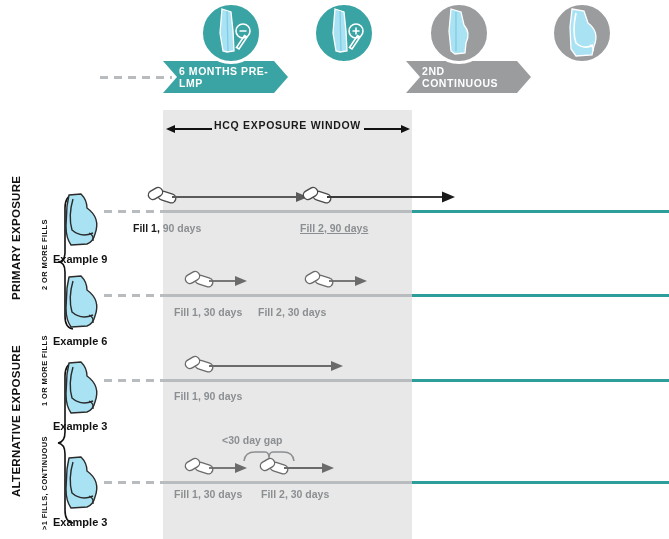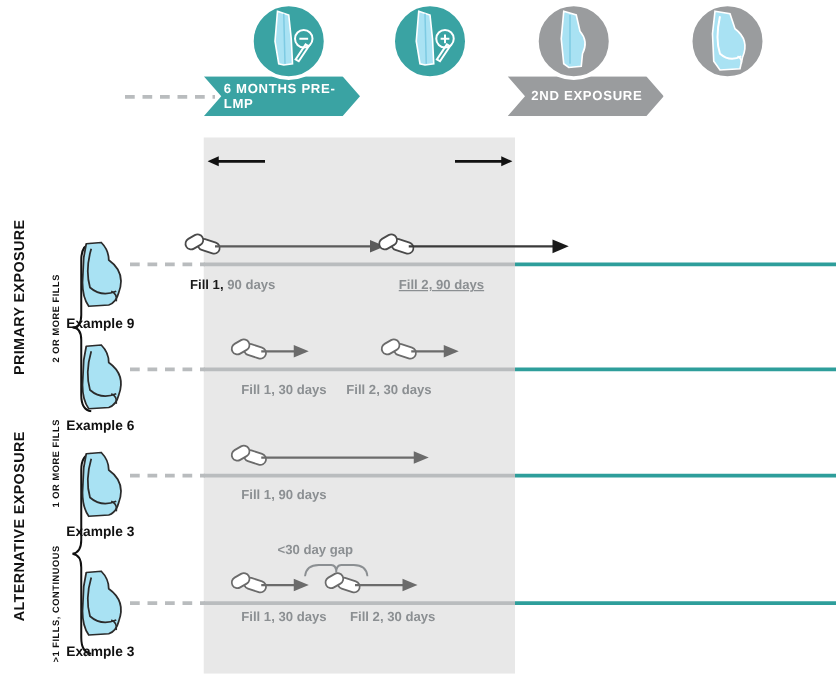--- a/index.html
+++ b/index.html
@@ -83,21 +83,21 @@
     background-size: 14px 3px;
   }
   .gray-seg { position: absolute; height: 3px; background: #b9bcbe; }
   .teal-seg { position: absolute; height: 3px; background: #2e9e9b; }
 
   .fill-arrow { position: absolute; }
   .fill-arrow svg { display: block; overflow: visible; }
 
   .fill-text {
     position: absolute; font-size: 10.5px; font-weight: bold;
-    color: #8b8f92; white-space: nowrap; margin-left: 19px;
+    color: #8b8f92; white-space: nowrap;
   }
   .fill-text .lead { color: #1a1a1a; }
 
   .gap-note {
     position: absolute; font-size: 10.5px; font-weight: bold; color: #8b8f92;
     white-space: nowrap;
   }
   .gap-brace { position: absolute; }
   .gap-brace svg { display: block; }
 </style>
@@ -107,21 +107,21 @@
 <div id="root">
 
   <div class="timeline-band">
 
     <div class="lead-dash"></div>
 
     <div class="chev teal" style="left:163px; top:61px; width:125px;">
       <span>6 MONTHS PRE-LMP</span>
     </div>
     <div class="chev gray" style="left:406px; top:61px; width:125px;">
-      <span>2ND EXPOSURE</span>
+      <span>2ND CONTINUOUS</span>
     </div>
 
     <div class="preg-circle teal" style="left:200px; top:2px; width:62px; height:62px;">
       <svg width="56" height="56" viewBox="0 0 56 56">
         <g fill="#a9e2f3" stroke="#ffffff" stroke-width="1.3">
           <path d="M19 4 L28 7 L30 26 L31 46 L24 47 L20 46 L17 28 Z"></path>
         </g>
         <path d="M24 6 L25 46" stroke="#7ecbe3" stroke-width="1.2" fill="none"></path>
         <circle cx="40" cy="26" r="7" fill="none" stroke="#ffffff" stroke-width="1.6"></circle>
         <path d="M36.5 26 L43.5 26" stroke="#ffffff" stroke-width="1.6"></path>
@@ -156,20 +156,21 @@
           <path d="M18 4 L30 6 L34 18 Q46 27 40 41 L38 50 L22 51 L17 44 L16 22 Z"></path>
         </g>
         <path d="M22 8 Q18 26 22 38 Q30 45 39 40" stroke="#ffffff" stroke-width="1.6" fill="none"></path>
         <path d="M36 40 Q40 42 39 46" stroke="#ffffff" stroke-width="1.4" fill="none"></path>
       </svg>
     </div>
   </div>
 
   <div class="window-box"></div>
 
+  <div class="window-label">HCQ EXPOSURE WINDOW</div>
 
   <div class="win-arrow" style="left:166px;">
     <svg width="48" height="12" viewBox="0 0 48 12">
       <path d="M46 6 L6 6" stroke="#111" stroke-width="2.2"></path>
       <path d="M0 6 L9 2 L9 10 Z" fill="#111"></path>
     </svg>
   </div>
   <div class="win-arrow" style="left:362px;">
     <svg width="48" height="12" viewBox="0 0 48 12">
       <path d="M2 6 L42 6" stroke="#111" stroke-width="2.2"></path>

